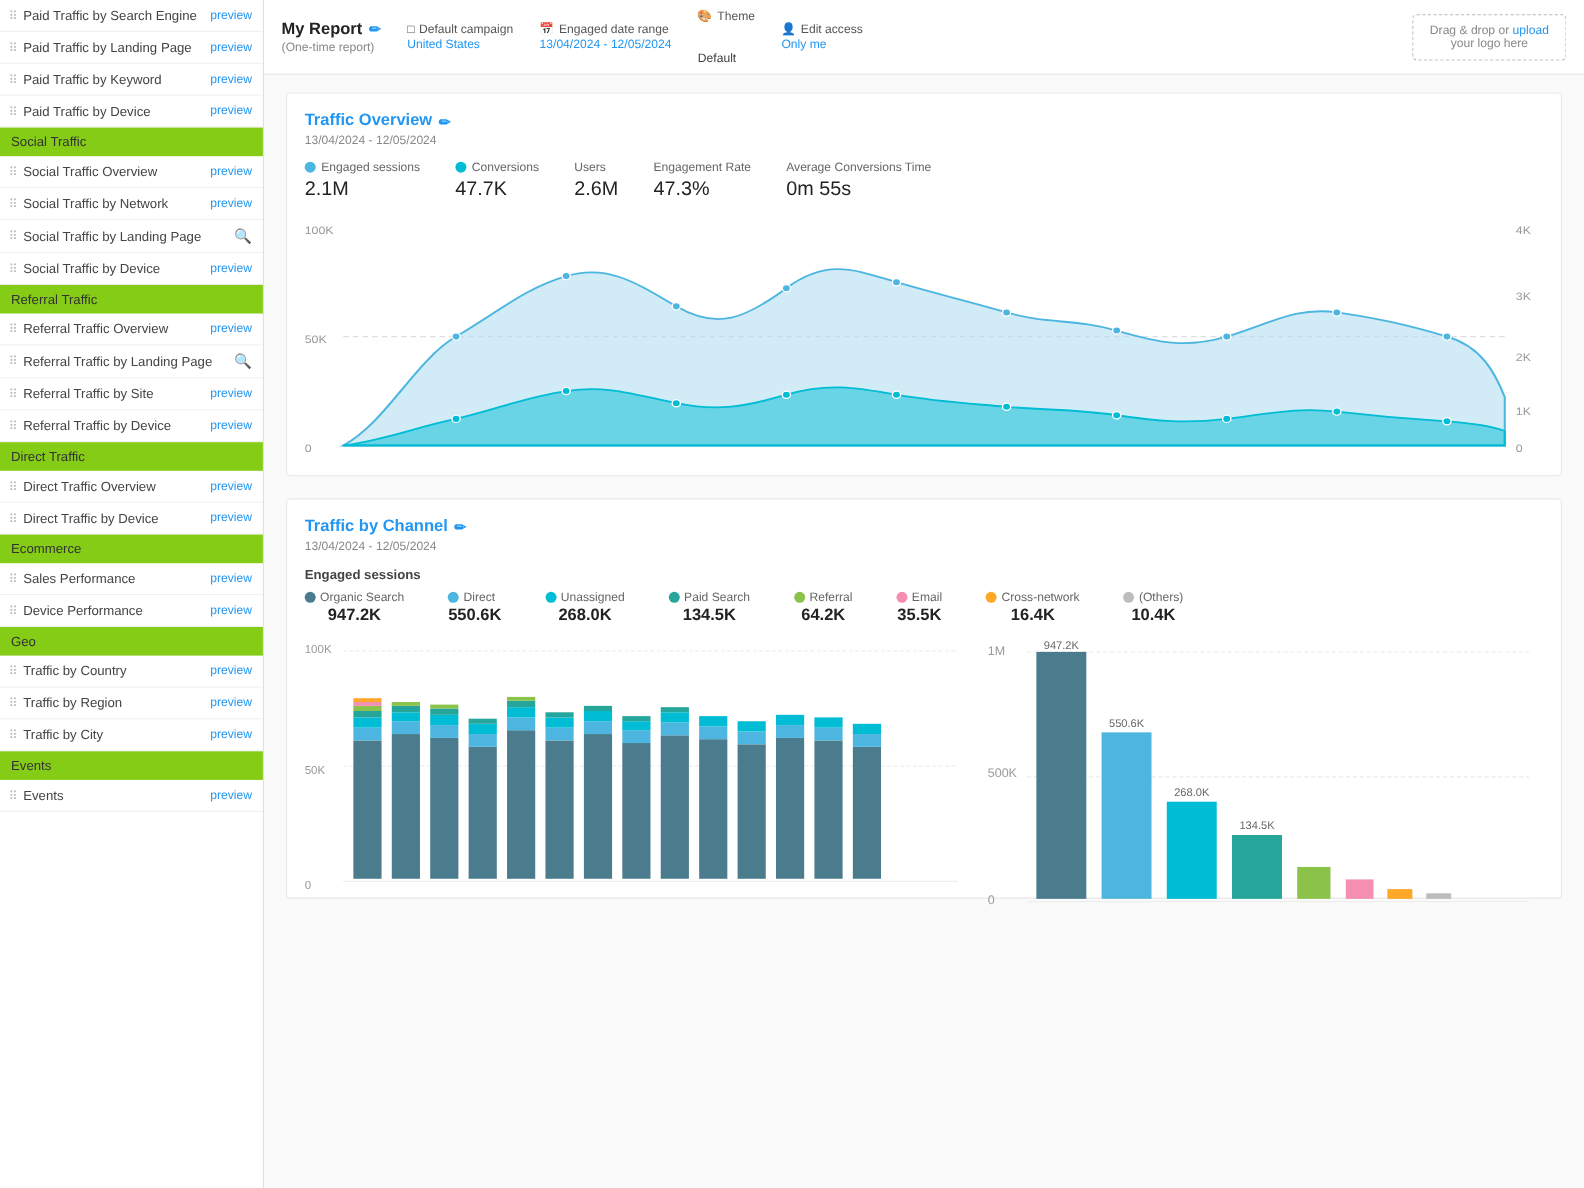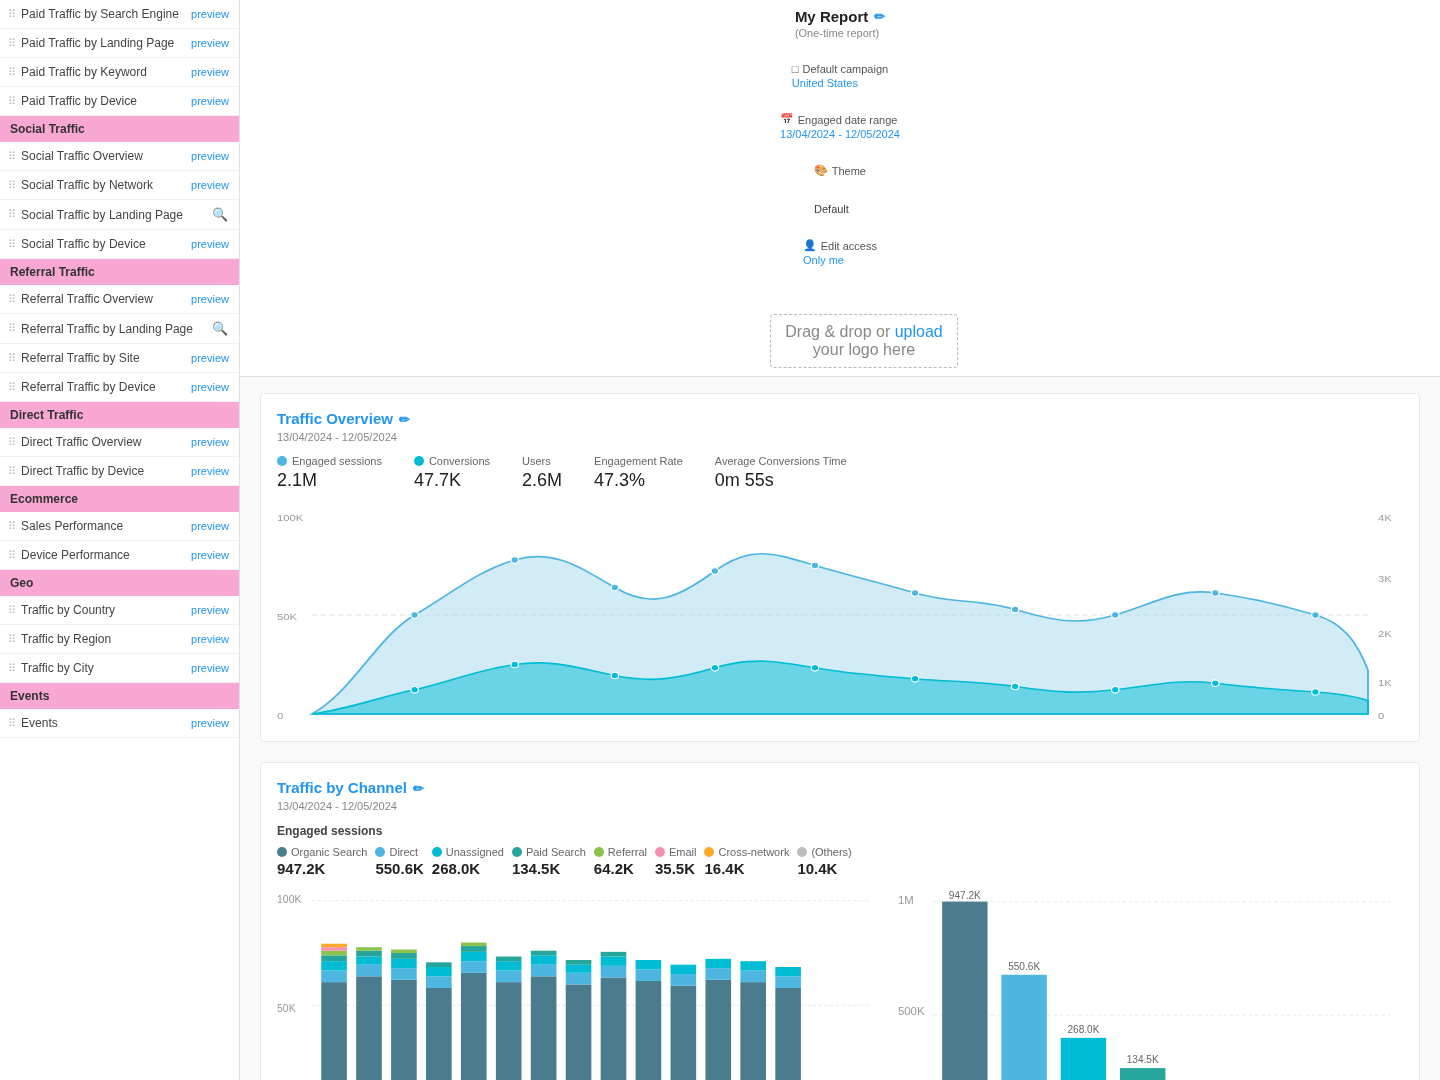--- a/index.html
+++ b/index.html
@@ -8,23 +8,23 @@
     
     #sidebar {
       width: 240px;
       min-width: 240px;
       background: #fff;
       border-right: 1px solid #e0e0e0;
       overflow-y: auto;
       height: 1080px;
     }
     .sidebar-section-header {
-      background: #f9a8d4;
+      background: #84cc16;
       padding: 6px 10px;
-      font-weight: bold;
+      font-weight: normal;
       font-size: 12px;
       color: #333;
     }
     .sidebar-item {
       display: flex;
       align-items: center;
       justify-content: space-between;
       padding: 7px 10px 7px 8px;
       border-bottom: 1px solid #f0f0f0;
       cursor: pointer;
@@ -63,21 +63,20 @@
 
     
     #header {
       background: #fff;
       border-bottom: 1px solid #e0e0e0;
       padding: 8px 16px;
       display: flex;
       align-items: center;
       gap: 24px;
       min-height: 58px;
-      flex-direction: column;
     }
     .header-title-block {}
     .header-title {
       font-size: 15px;
       font-weight: bold;
       color: #222;
       display: flex;
       align-items: center;
       gap: 6px;
     }
@@ -104,21 +103,21 @@
       color: #2196F3;
     }
     .header-meta-value.dark { color: #404040; margin-top: 24px; }
     .header-spacer { flex: 1; }
     .logo-drop-area {
       border: 1.5px dashed #bbb;
       border-radius: 4px;
       padding: 8px 14px;
       text-align: center;
       color: #888;
-      font-size: 16px;
+      font-size: 11px;
       min-width: 140px;
       cursor: pointer;
       margin-left: 48px;
     }
     .logo-drop-area span { color: #2196F3; cursor: pointer; }
     .edit-icon { color: #2196F3; cursor: pointer; font-size: 13px; }
     .pencil { font-size: 13px; }
 
     
     #content {
@@ -185,23 +184,24 @@
       margin-top: 8px;
     }
     .chart-area svg {
       width: 100%;
       height: 100%;
     }
 
     
     .channel-metrics-row {
       display: flex;
-      gap: 8px;
+      gap: 40px;
       flex-wrap: wrap;
       margin-bottom: 12px;
+      text-align: center;
     }
     .channel-metric-item {}
     .channel-metric-label {
       font-size: 11px;
       color: #666;
       display: flex;
       align-items: center;
       gap: 4px;
       margin-bottom: 2px;
     }

